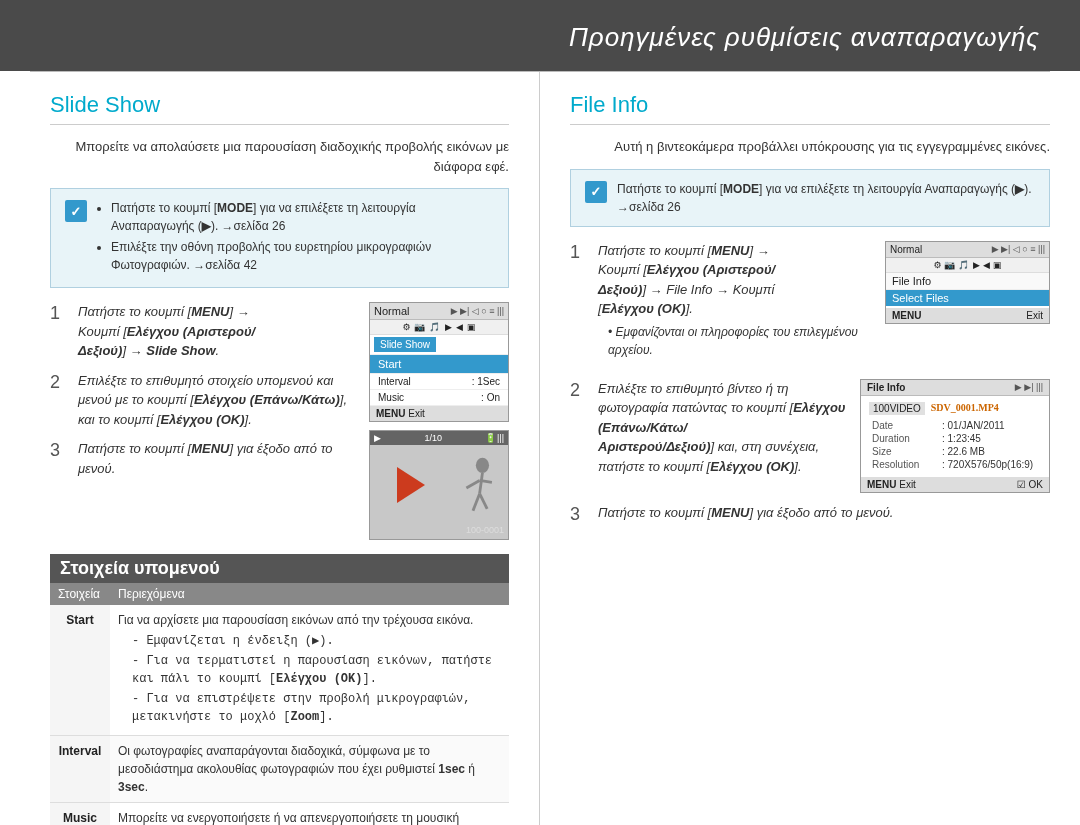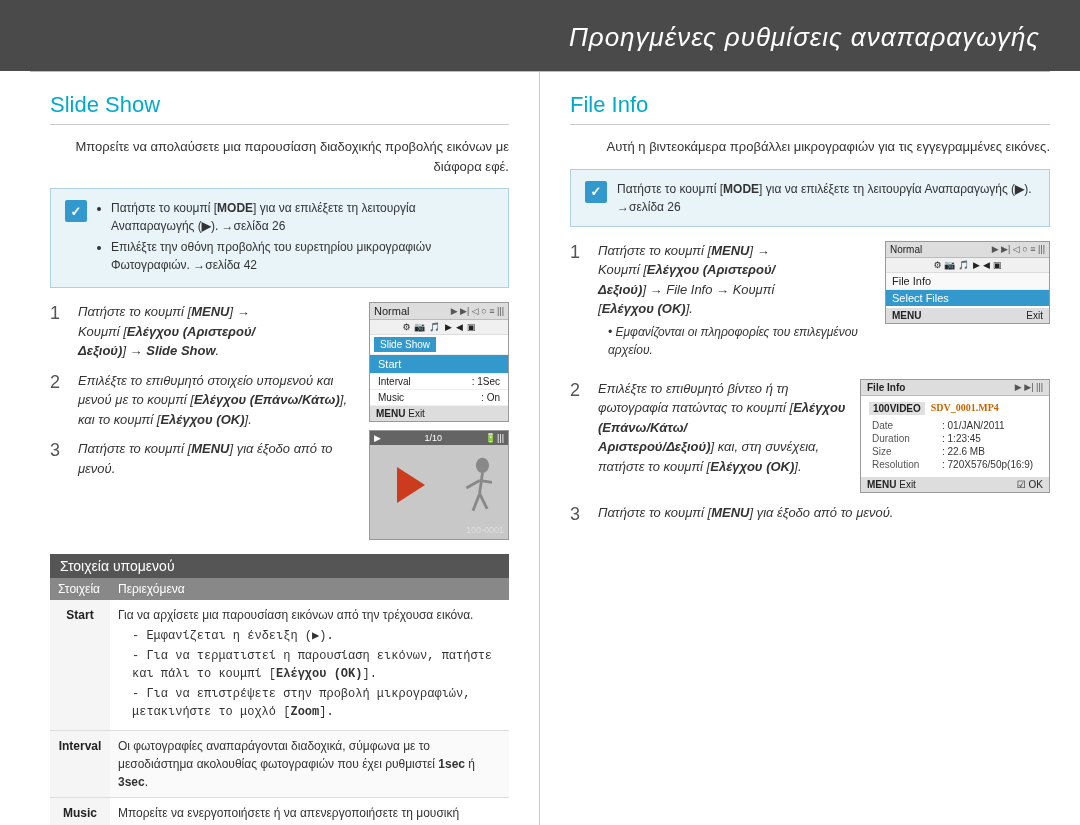--- a/index.html
+++ b/index.html
@@ -234,22 +234,23 @@
     }
 
     
     .table-section {
       margin-top: 14px;
     }
     .table-section-title {
       background: #555;
       color: #fff;
       padding: 4px 10px;
-      font-size: 14px;
+      font-size: 18px;
       margin-bottom: 0;
+      font-weight: bold;
     }
     .data-table {
       width: 100%;
       border-collapse: collapse;
       font-size: 12px;
     }
     .data-table th {
       background: #888;
       color: #fff;
       padding: 4px 8px;
@@ -513,21 +514,21 @@
         </tbody>
       </table>
     </div>
 
   </div>
 
   <div class="right-col">
 
     <h2 class="section-title">File Info</h2>
 
-    <p class="intro-text">Αυτή η βιντεοκάμερα προβάλλει μικρογραφιών για τις εγγεγραμμένες εικόνες.</p>
+    <p class="intro-text">Αυτή η βιντεοκάμερα προβάλλει υπόκρουσης για τις εγγεγραμμένες εικόνες.</p>
 
     <div class="note-box">
       <div class="note-icon">✓</div>
       <div class="note-content">
         Πατήστε το κουμπί [<strong>MODE</strong>] για να επιλέξετε τη λειτουργία Αναπαραγωγής (<strong>▶</strong>). →σελίδα 26
       </div>
     </div>
 
     <div style="display:flex; gap:10px; align-items:flex-start; margin-bottom:10px;">
       <div style="flex:1;">
@@ -576,21 +577,21 @@
         </div>
       </div>
 
       <div class="fileinfo-box">
         <div class="fileinfo-box-header">
           <span><strong>File Info</strong></span>
           <span style="font-size:9px; color:#555;">▶ ▶| |||</span>
         </div>
         <div class="fileinfo-body">
           <div style="display:flex; gap:6px; margin-bottom:4px; font-size:10px;">
-            <span style="background:#e0e0e0; padding:1px 4px; font-size:10px;font-weight:bold;">100VIDEO</span>
+            <span style="background:#e0e0e0; padding:1px 4px; font-size:10px;">100VIDEO</span>
             <span style="color:#cc6600; font-weight:bold;font-family:Liberation Serif, serif;">SDV_0001.MP4</span>
           </div>
           <table class="fileinfo-table">
             <tbody>
                 <tr>
               <td class="fi-label">Date</td>
               <td class="fi-value">: 01/JAN/2011</td>
             </tr>
             <tr>
               <td class="fi-label">Duration</td>

